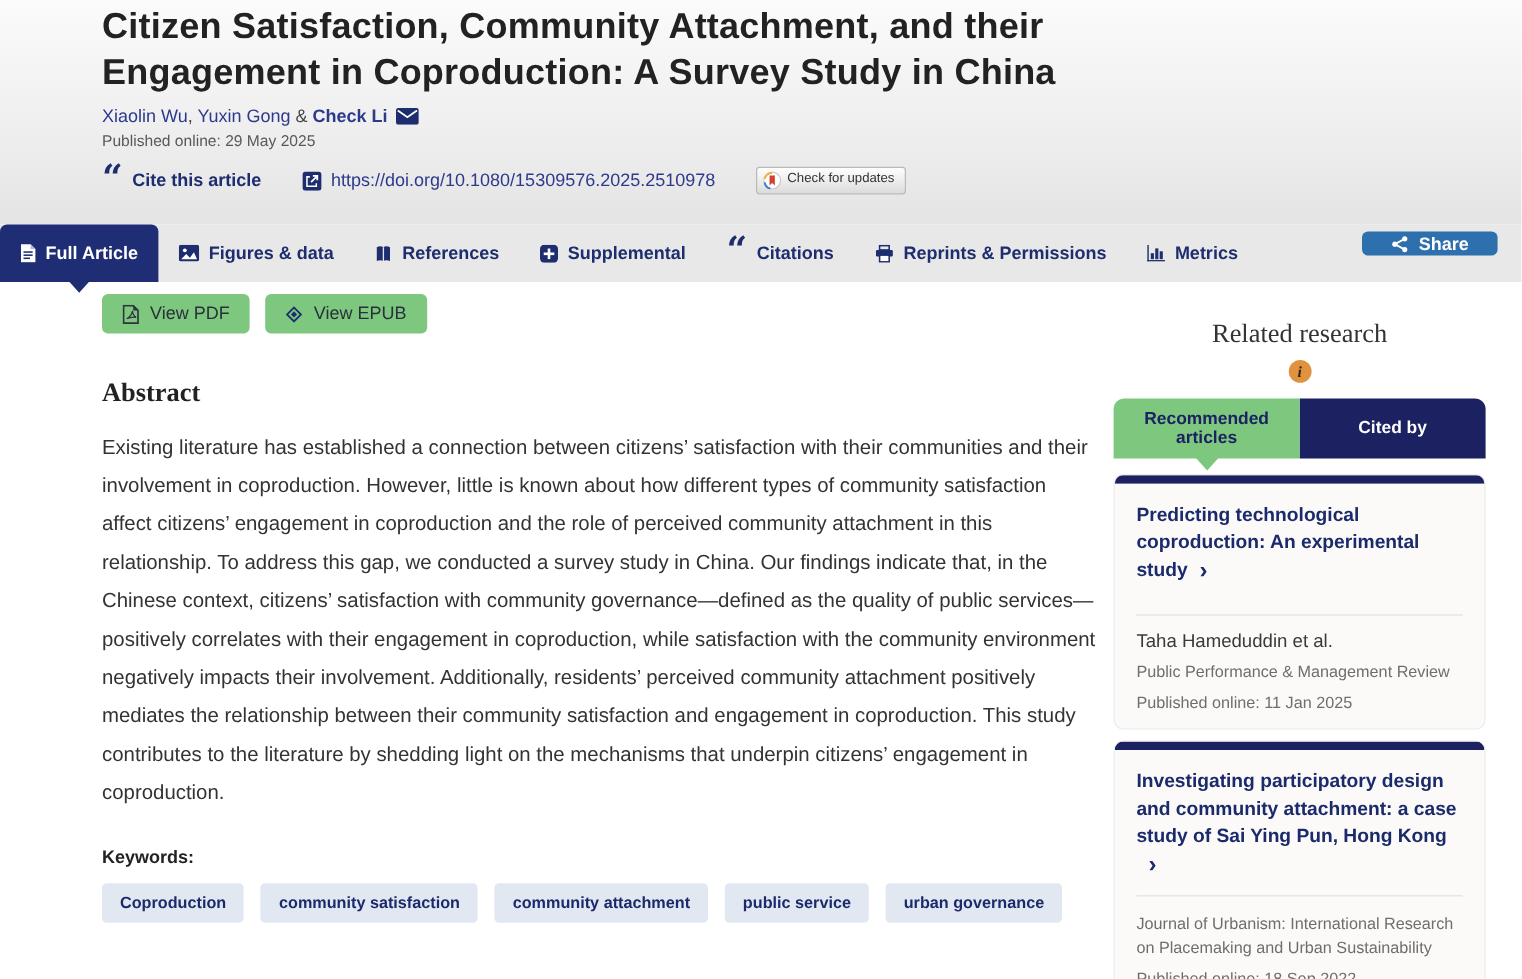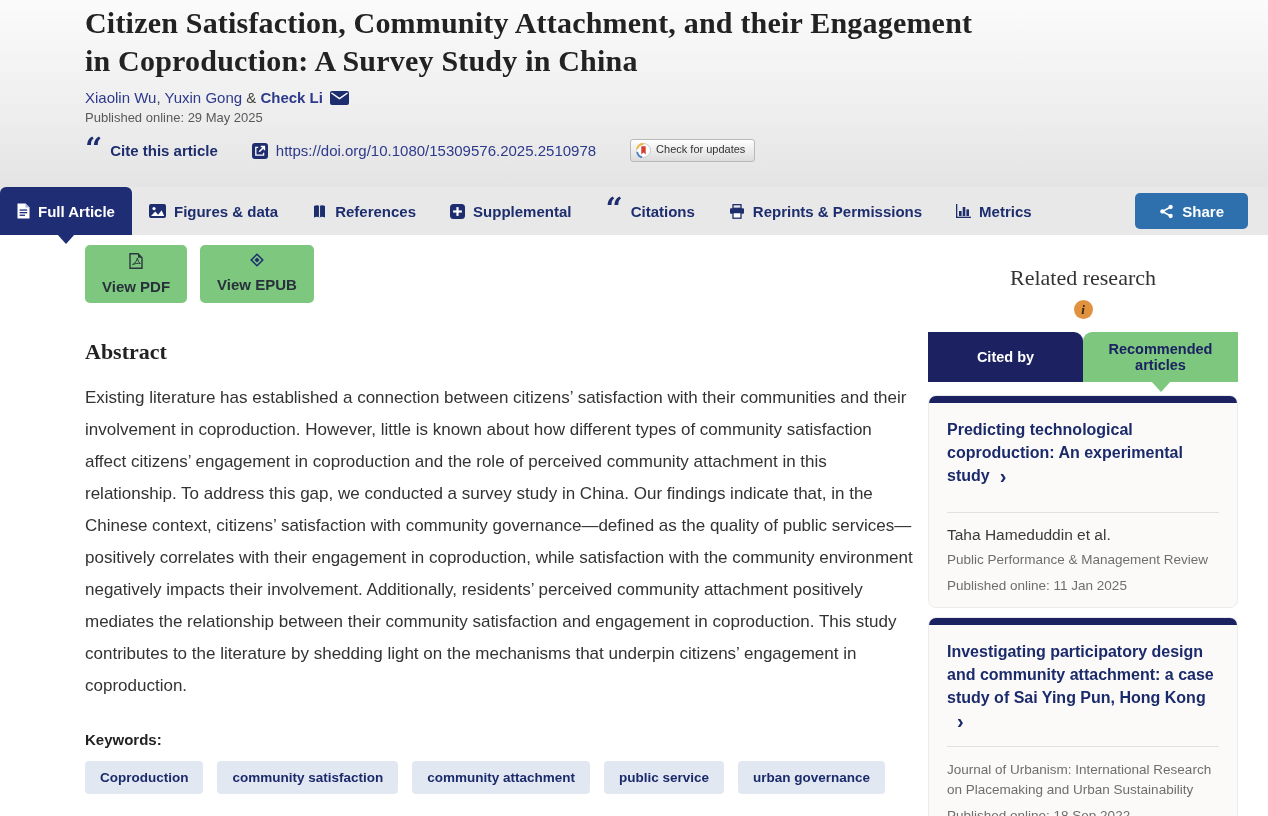--- a/index.html
+++ b/index.html
@@ -3,21 +3,21 @@
 <meta charset="utf-8">
 <style>
   * { margin:0; padding:0; box-sizing:border-box; }
   html,body { width:1268px; height:816px; overflow:hidden; background:#fff;
               font-family:"Liberation Sans", sans-serif; }
   .page { position:relative; width:1268px; height:816px; }
 
   
   .header { background:linear-gradient(180deg,#fbfbfb 0%,#efeeee 60%,#e5e4e4 100%);
             padding:4px 0 0 85px; height:187px; }
-  .article-title { font-family:Liberation Serif, serif; font-weight:700;
+  .article-title { font-family:Liberation Sans, sans-serif; font-weight:700;
                    font-size:30px; line-height:38px; color:#222; width:920px; letter-spacing:.2px; }
   .authors-row { margin-top:9px; font-size:15px; color:#2d3a8c; }
   .authors-row .author { color:#2d3a8c; cursor:pointer; }
   .authors-row .sep { color:#444; }
   .authors-row .corresponding { font-weight:700; }
   .envelope { display:inline-block; margin-left:7px; vertical-align:-2px; }
   .published-line { margin-top:4px; font-size:13px; color:#595959; }
   .cite-row { margin-top:14px; display:flex; align-items:center; gap:34px; }
   .cite-link, .doi-link { display:flex; align-items:center; gap:8px; font-size:15px;
                           font-weight:700; color:#1d2d6e; cursor:pointer; }
@@ -31,31 +31,31 @@
 
   
   .tabbar { position:relative; height:48px; background:#e8e8e8; display:flex;
             align-items:stretch; }
   .tab { display:flex; align-items:center; gap:8px; padding:0 17px; font-size:15px;
          font-weight:700; color:#1d2d6e; cursor:pointer; white-space:nowrap; }
   .tab.active { background:#1f2d75; color:#fff; border-radius:6px 6px 0 0; position:relative; }
   .tab.active::after { content:""; position:absolute; left:50%; bottom:-9px; margin-left:-9px;
                        border:9px solid transparent; border-top:10px solid #1f2d75;
                        border-bottom:0; }
-  .share-btn { position:absolute; right:20px; top:6px; height:36px; display:flex;
+  .share-btn { position:absolute; right:20px; top:6px; height:20px; display:flex;
                align-items:center; gap:8px; background:#2e6fad; color:#fff; font-size:15px;
                font-weight:700; border-radius:5px; padding:0 24px; cursor:pointer; }
 
   
   .content { display:flex; padding:0 0 0 85px; }
   .main-col { width:828px; }
   .btn-row { margin-top:10px; display:flex; gap:13px; }
   .green-btn { display:flex; align-items:center; gap:9px; background:#7dc87e;
-               border-radius:5px; padding:8px 17px; font-size:15px; font-weight:700;
-               color:#28313b; cursor:pointer;flex-direction:column; }
+               border-radius:5px; padding:8px 17px; font-size:15px; font-weight:400;
+               color:#28313b; cursor:pointer; }
   .abstract-heading { margin-top:36px; font-family:"Liberation Serif","DejaVu Serif",serif;
                       font-weight:700; font-size:22px; color:#222; }
   .abstract-text { margin-top:17px; font-size:17px; line-height:32px; color:#333; }
   .keywords-label { margin-top:29px; font-size:15px; font-weight:700; color:#222; }
   .pill-row { margin-top:13px; display:flex; gap:14px; flex-wrap:wrap; }
   .pill { background:#e2e8f2; color:#1b2a6b; font-size:13.5px; font-weight:700;
           padding:9px 15px; border-radius:4px; cursor:pointer; white-space:nowrap;text-align:right; }
 
   
   .sidebar { width:310px; margin-left:15px; padding-top:30px; }
@@ -255,22 +255,22 @@
       </div>
     </div>
 
     <div class="sidebar">
       <div class="sidebar-title-row">
         <span class="sidebar-title">Related research</span>
         <span class="info-icon">i</span>
       </div>
 
       <div class="side-tabs">
+        <div class="side-tab rec">Recommended articles</div>
         <div class="side-tab cited">Cited by</div>
-        <div class="side-tab rec">Recommended articles</div>
       </div>
 
       <div class="cards">
 
         <div class="card">
           <div class="card-topbar"></div>
           <div class="card-body">
             <div class="card-title"><span>Predicting technological coproduction: An experimental study</span><span class="chevron">›</span></div>
             <div class="card-div"></div>
             <div class="card-authors">Taha Hameduddin et al.</div>

